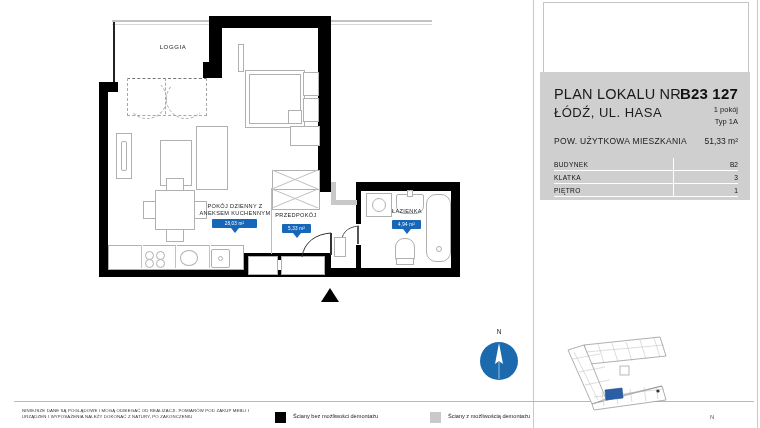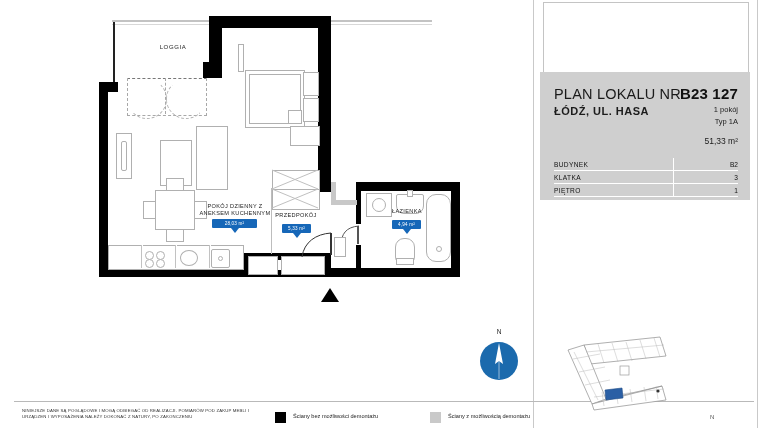--- a/index.html
+++ b/index.html
@@ -39,21 +39,21 @@
   .ip-title{
     position:absolute;left:14px;top:14px;
     font-size:14.5px;letter-spacing:.2px;color:#1a1a1a;
   }
   .ip-code{
     position:absolute;right:12px;top:13px;
     font-size:15px;font-weight:bold;color:#111;letter-spacing:.2px;
   }
   .ip-addr{
     position:absolute;left:14px;top:33px;
-    font-size:11px;color:#1c1c1c;letter-spacing:.5px;font-weight:bold;
+    font-size:13px;color:#1c1c1c;letter-spacing:.5px;
   }
   .ip-rooms{
     position:absolute;right:12px;top:33px;
     font-size:7.5px;color:#1c1c1c;
   }
   .ip-type{
     position:absolute;right:12px;top:45px;
     font-size:7.5px;color:#1c1c1c;
   }
   .ip-arealabel{
@@ -337,20 +337,21 @@
 
   <div class="logo-box"></div>
 
   <div class="info-panel">
     <div class="info-inner">
       <div class="ip-title">PLAN LOKALU NR</div>
       <div class="ip-code">B23 127</div>
       <div class="ip-addr">ŁÓDŹ, UL. HASA</div>
       <div class="ip-rooms">1 pokój</div>
       <div class="ip-type">Typ 1A</div>
+      <div class="ip-arealabel">POW. UŻYTKOWA MIESZKANIA</div>
       <div class="ip-areaval">51,33 m²</div>
 
       <div class="ip-table">
         <div class="ip-row">
           <span class="k">BUDYNEK</span>
           <span class="v">B2</span>
           <span class="line"></span>
         </div>
         <div class="ip-row">
           <span class="k">KLATKA</span>

